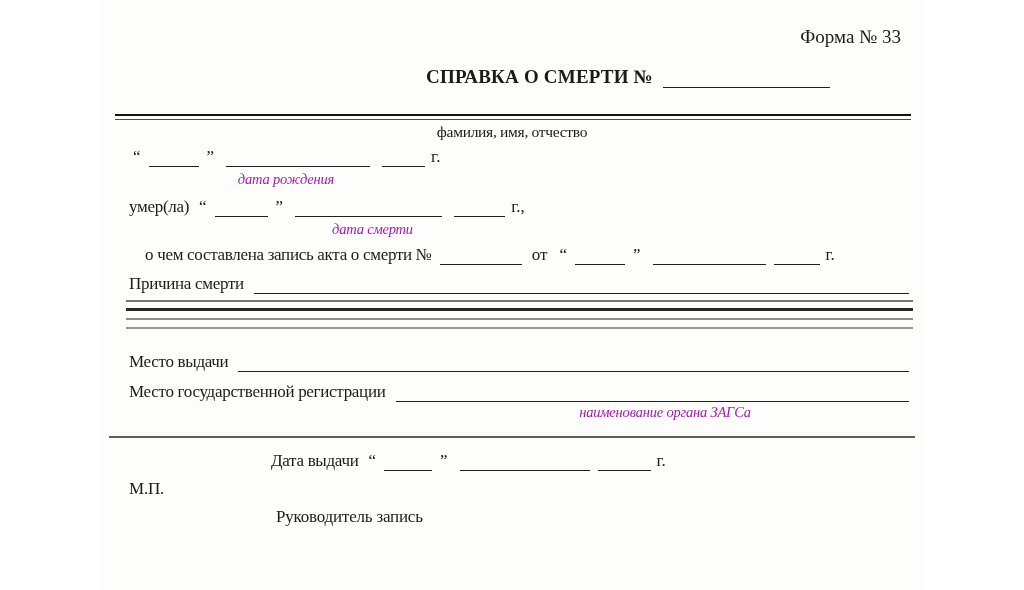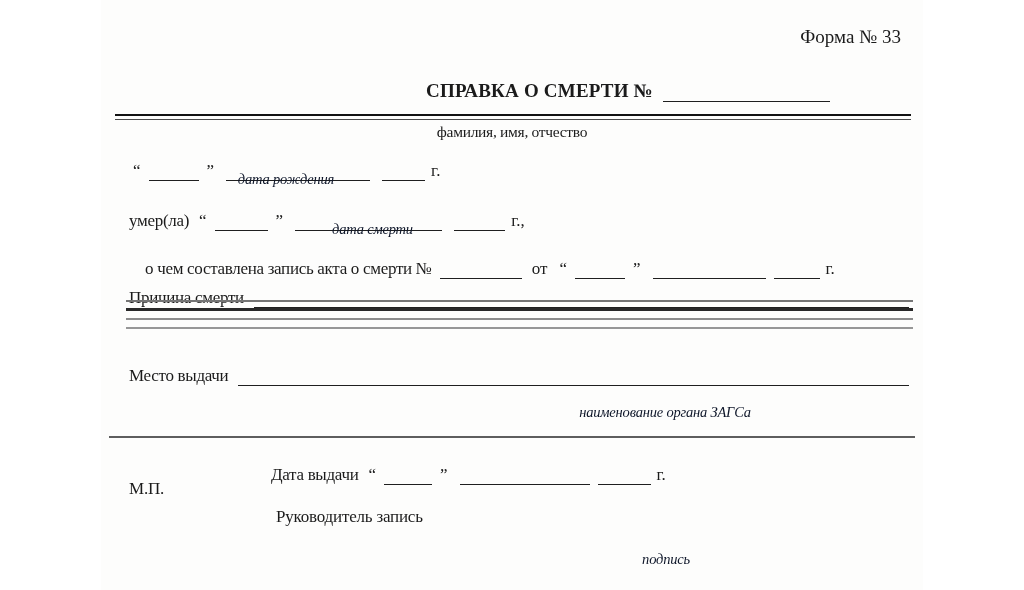--- a/index.html
+++ b/index.html
@@ -4,31 +4,31 @@
 <style>
   * { margin:0; padding:0; box-sizing:border-box; }
   html,body { background:#ffffff; }
   .page {
     position:relative; width:822px; height:590px; margin:0 auto;
     background:#fdfdfc; color:#1b1b1b; overflow:hidden;
     font-family:"Liberation Serif","DejaVu Serif",serif;
   }
   .row {
     position:absolute; display:flex; align-items:flex-end;
-    font-size:17px; line-height:1.15; white-space:nowrap;margin-top:14px;
+    font-size:17px; line-height:1.15; white-space:nowrap;
   }
   .lbl { letter-spacing:-0.3px; }
   .blank {
     display:inline-block; border-bottom:1.6px solid #1f1f1f; height:19px;
   }
   .blank.flex { flex:1 1 auto; }
   .q { padding:0 4px; }
   .cap {
     position:absolute; font-style:italic; font-size:14.5px;
-    text-align:center; color:#0f172a; letter-spacing:-0.2px;
+    text-align:center; color:#a21caf; letter-spacing:-0.2px;
   }
   .rule { position:absolute; }
   .rule-double { height:6px; border-top:2.4px solid #131313; border-bottom:1.6px solid #4a4a4a; }
   .title-row { font-weight:bold; font-size:19px; letter-spacing:0.2px; }
   .formno { position:absolute; font-size:19px; }
   .center-cap {
     position:absolute; left:0; right:0; text-align:center;
     font-size:15.5px; letter-spacing:-0.3px;
   }
   .static-text { position:absolute; font-size:17px; letter-spacing:-0.2px; }
@@ -90,32 +90,35 @@
   <div class="rule" style="top:300px; left:25px; right:10px; border-top:2px solid #757575;"></div>
   <div class="rule" style="top:308px; left:25px; right:10px; border-top:3px solid #282828;"></div>
   <div class="rule" style="top:318px; left:25px; right:10px; border-top:2px solid #8c8c8c;"></div>
   <div class="rule" style="top:327px; left:25px; right:10px; border-top:2px solid #979797;"></div>
 
   <div class="row" style="top:352px; left:28px; right:14px;">
     <span class="lbl">Место выдачи</span>
     <span class="blank flex" style="margin-left:10px;"></span>
   </div>
 
+  <div class="row" style="top:382px; left:28px; right:14px;">
+    <span class="lbl">Место государственной регистрации</span>
+    <span class="blank flex" style="margin-left:10px;"></span>
+  </div>
   <div class="cap" style="top:404px; left:320px; right:14px;font-style:italic;">наименование органа ЗАГСа</div>
 
   <div class="rule" style="top:436px; left:8px; right:8px; border-top:2px solid #5e5e5e;"></div>
 
   <div class="row" style="top:451px; left:170px;">
     <span class="lbl">Дата выдачи</span>
     <span class="q" style="margin-left:6px;">“</span>
     <span class="blank" style="width:48px; margin:0 4px;"></span>
     <span class="q">”</span>
     <span class="blank" style="width:130px; margin:0 8px;"></span>
     <span class="blank" style="width:53px; margin:0 6px 0 0;"></span>
     <span>г.</span>
   </div>
 
   <div class="static-text" style="top:479px; left:28px;">М.П.</div>
 
   <div class="static-text lbl" style="top:507px; left:175px;">Руководитель запись</div>
-  <div class="cap" style="top:551px; left:489px; width:152px;">подпись</div>
 
 </div>
 
 </body></html>

